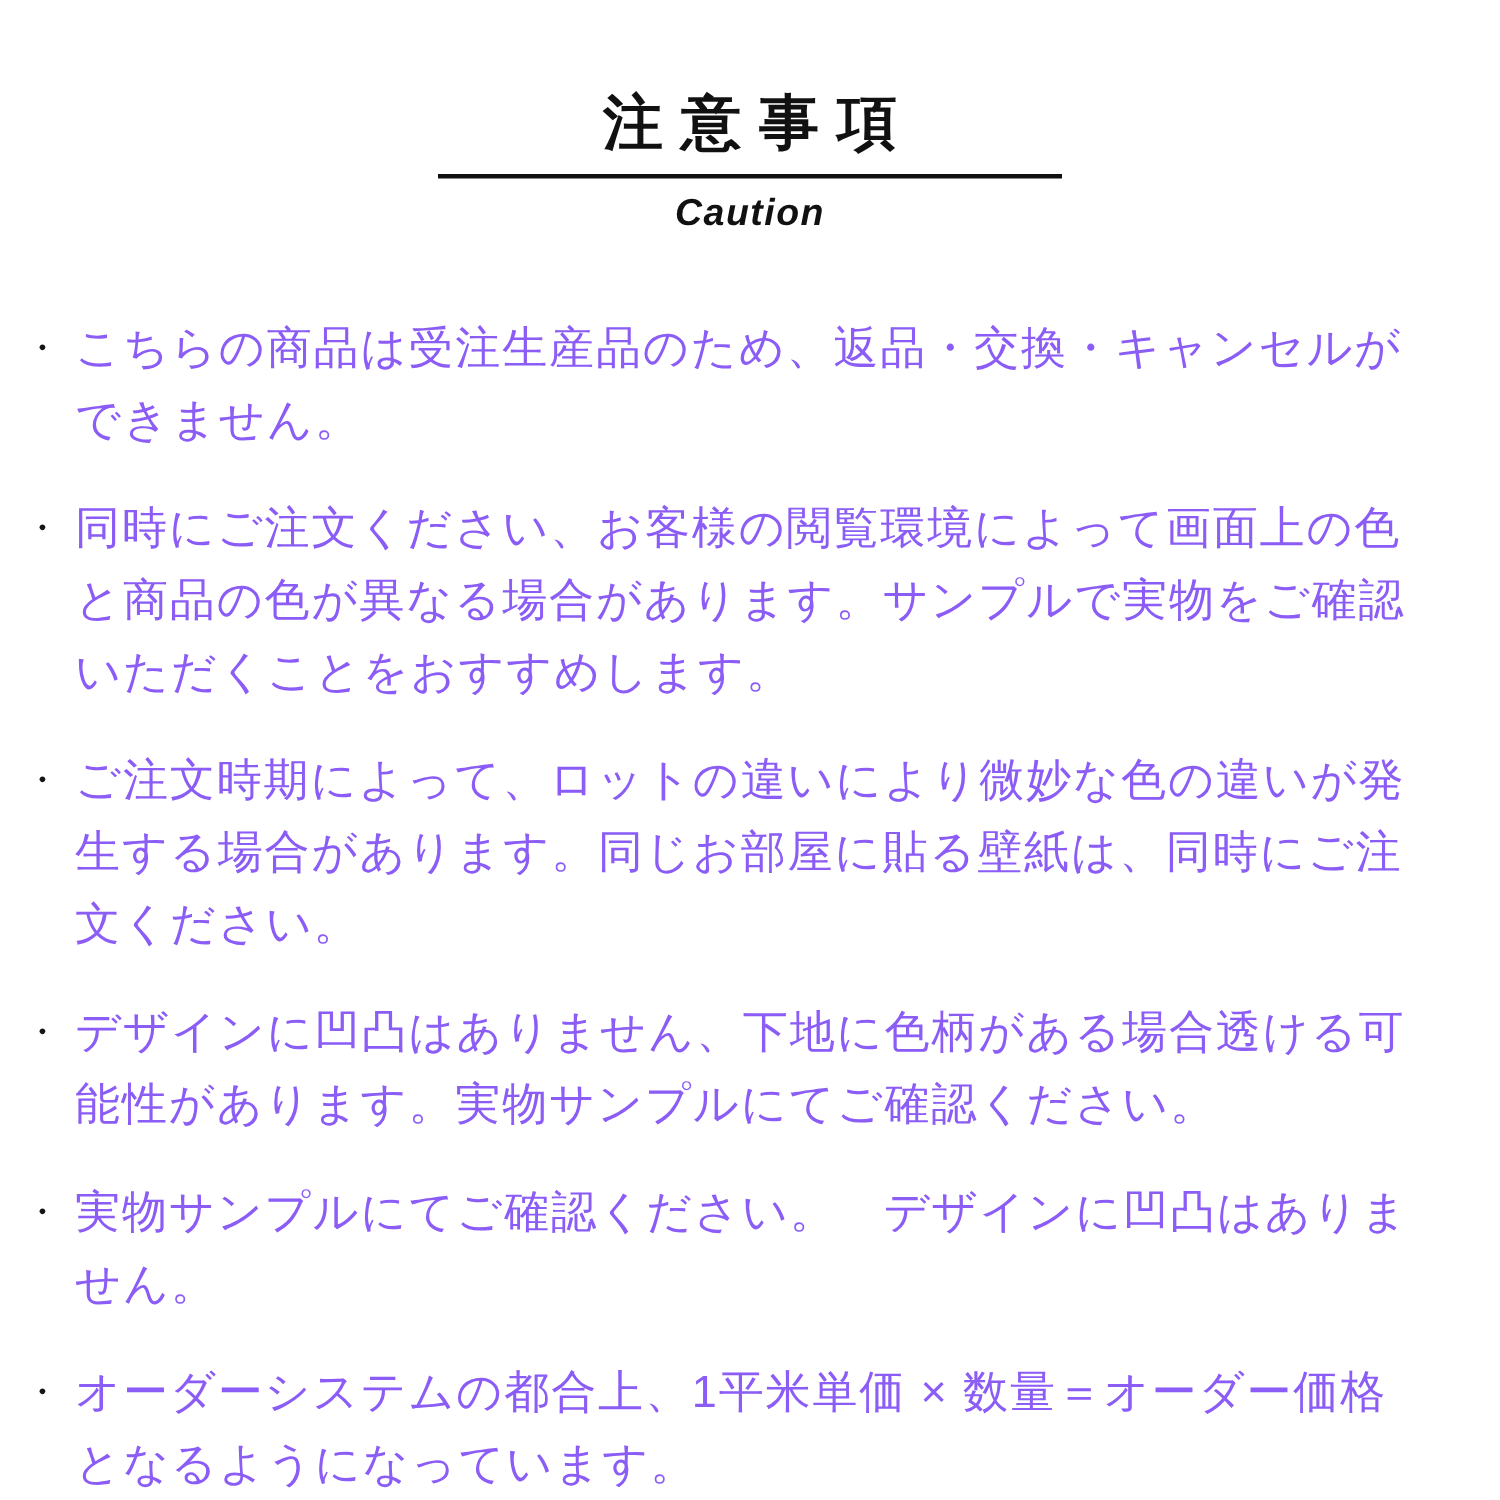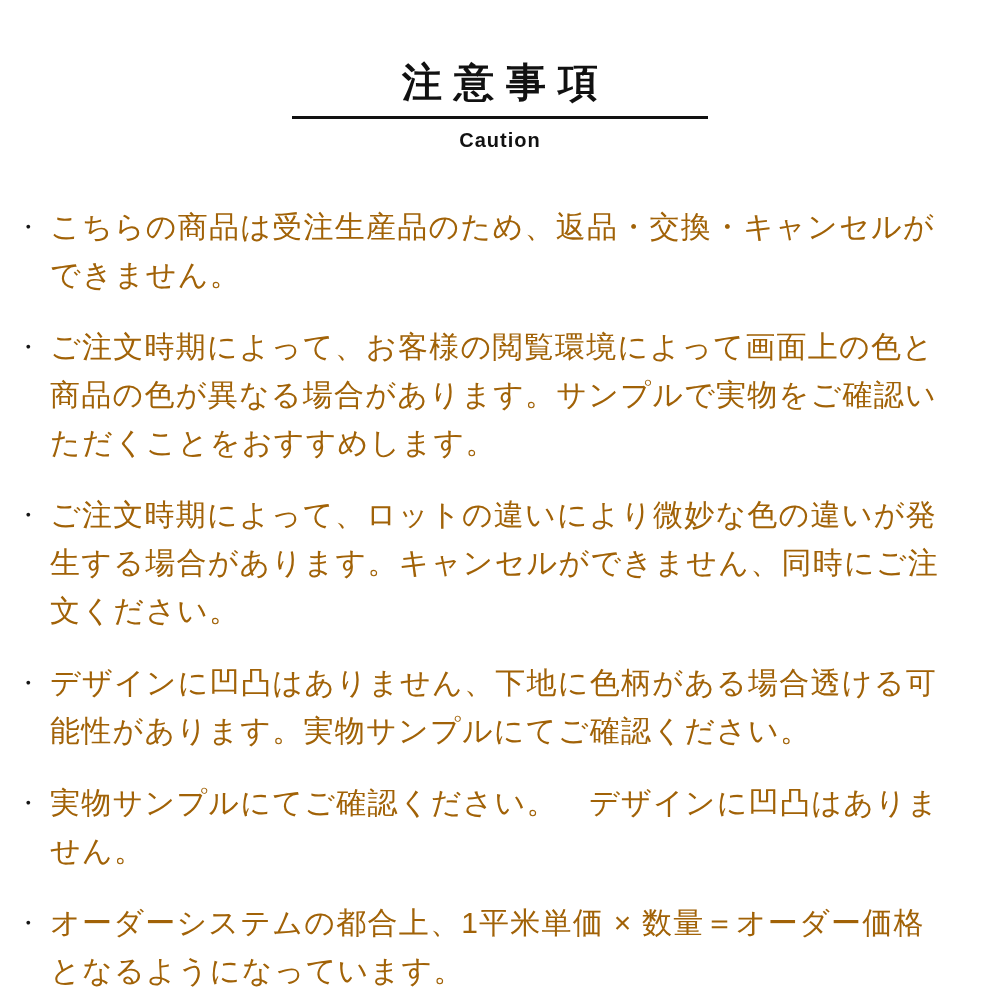--- a/index.html
+++ b/index.html
@@ -31,21 +31,22 @@
     line-height: 1.1;
     color: #111111;
   }
   .title-rule {
     width: 416px;
     height: 3px;
     background: #111111;
     margin: 12px auto 10px auto;
   }
   .title-en {
-    font-size: 20px;
+    font-size: 25px;
+    font-style: italic;
     font-weight: 600;
     letter-spacing: 1px;
     color: #111111;
     line-height: 1.1;
   }
   
   .caution-list {
     list-style: none;
     margin: 52px 0 0 0;
     padding: 0;
@@ -62,21 +63,21 @@
     font-size: 24px;
     line-height: 48px;
     color: #151515;
   }
   .item-text {
     flex: none;
     width: 902px;
     font-size: 30px;
     line-height: 48px;
     letter-spacing: 1.25px;
-    color: #a16207;
+    color: #8b5cf6;
     word-break: break-all;
     overflow-wrap: anywhere;
   }
 </style>
 </head>
 <body>
 
 <div class="page">
 
   <header class="caution-header">
@@ -85,25 +86,25 @@
     <div class="title-en">Caution</div>
   </header>
 
   <ul class="caution-list">
     <li class="caution-item">
       <span class="bullet">・</span>
       <span class="item-text">こちらの商品は受注生産品のため、返品・交換・キャンセルができません。</span>
     </li>
     <li class="caution-item">
       <span class="bullet">・</span>
-      <span class="item-text">ご注文時期によって、お客様の閲覧環境によって画面上の色と商品の色が異なる場合があります。サンプルで実物をご確認いただくことをおすすめします。</span>
+      <span class="item-text">同時にご注文ください、お客様の閲覧環境によって画面上の色と商品の色が異なる場合があります。サンプルで実物をご確認いただくことをおすすめします。</span>
     </li>
     <li class="caution-item">
       <span class="bullet">・</span>
-      <span class="item-text">ご注文時期によって、ロットの違いにより微妙な色の違いが発生する場合があります。キャンセルができません、同時にご注文ください。</span>
+      <span class="item-text">ご注文時期によって、ロットの違いにより微妙な色の違いが発生する場合があります。同じお部屋に貼る壁紙は、同時にご注文ください。</span>
     </li>
     <li class="caution-item">
       <span class="bullet">・</span>
       <span class="item-text">デザインに凹凸はありません、下地に色柄がある場合透ける可能性があります。実物サンプルにてご確認ください。</span>
     </li>
     <li class="caution-item">
       <span class="bullet">・</span>
       <span class="item-text">実物サンプルにてご確認ください。　デザインに凹凸はありません。</span>
     </li>
     <li class="caution-item">

